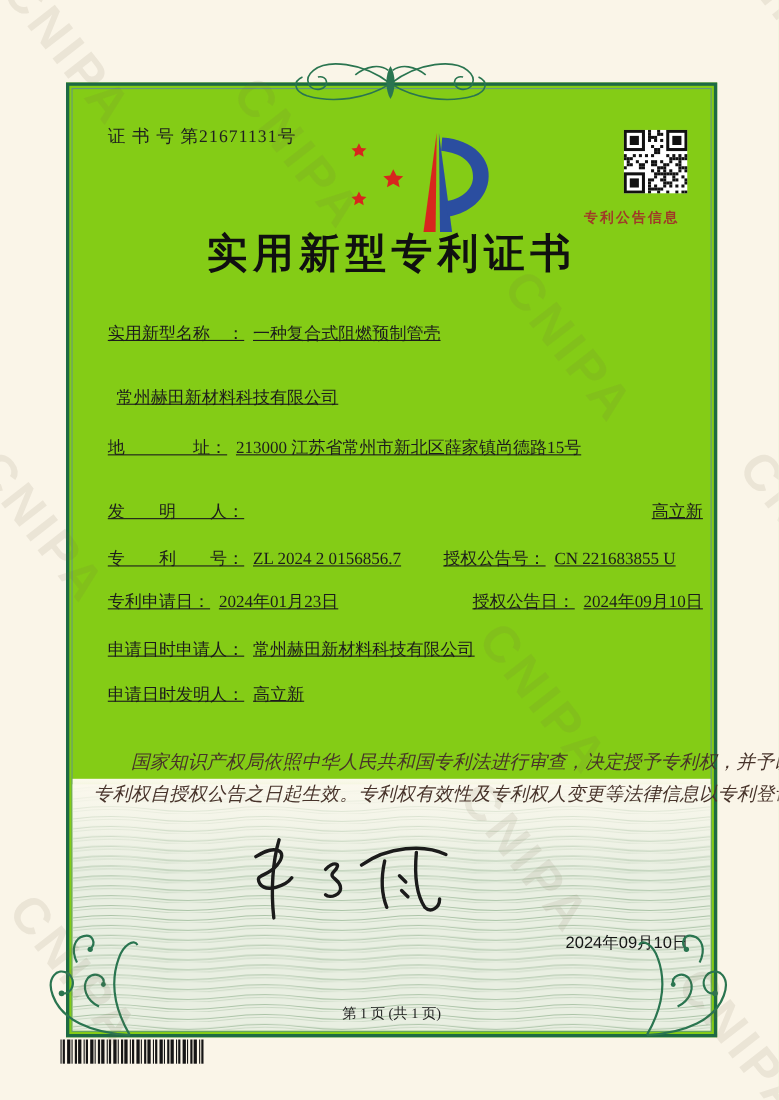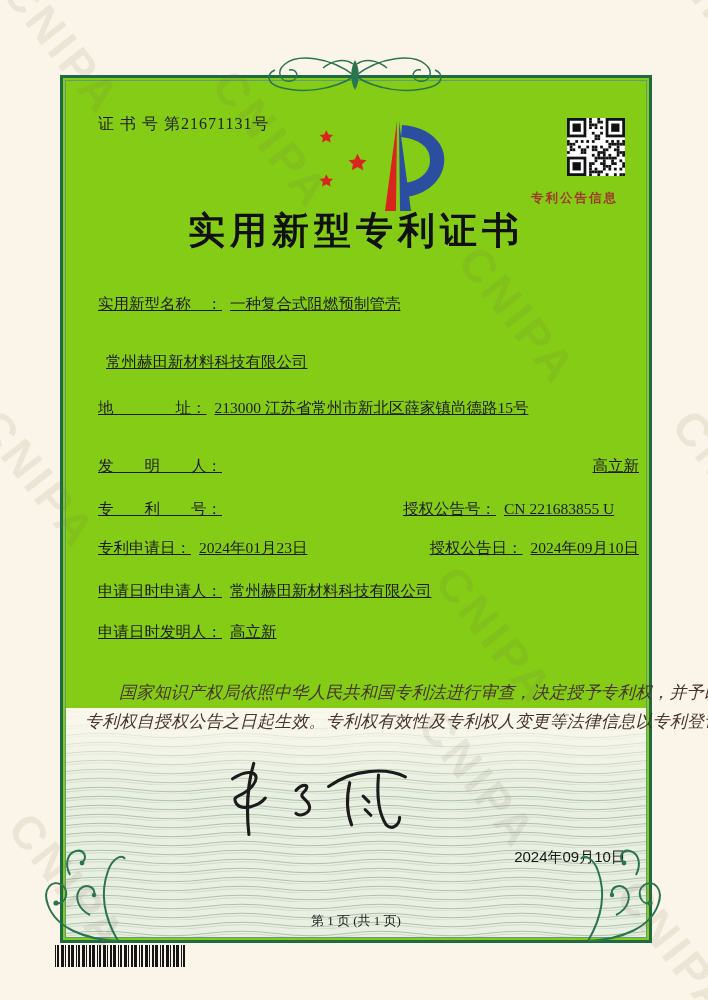--- a/index.html
+++ b/index.html
@@ -243,20 +243,21 @@
           <span class="flabel">地　　　　址：</span>
           <span class="fvalue">213000 江苏省常州市新北区薛家镇尚德路15号</span>
         </div>
         <div class="frow mb-s2">
           <span class="flabel">发　　明　　人：</span>
           <span class="fvalue">高立新</span>
         </div>
         <div class="frow mb-s3">
           <span class="fcol left">
             <span class="flabel">专　　利　　号：</span>
+            <span class="fvalue">ZL 2024 2 0156856.7</span>
           </span>
           <span class="fcol">
             <span class="flabel">授权公告号：</span>
             <span class="fvalue">CN 221683855 U</span>
           </span>
         </div>
         <div class="frow mb-s2">
           <span class="fcol left">
             <span class="flabel">专利申请日：</span>
             <span class="fvalue">2024年01月23日</span>

